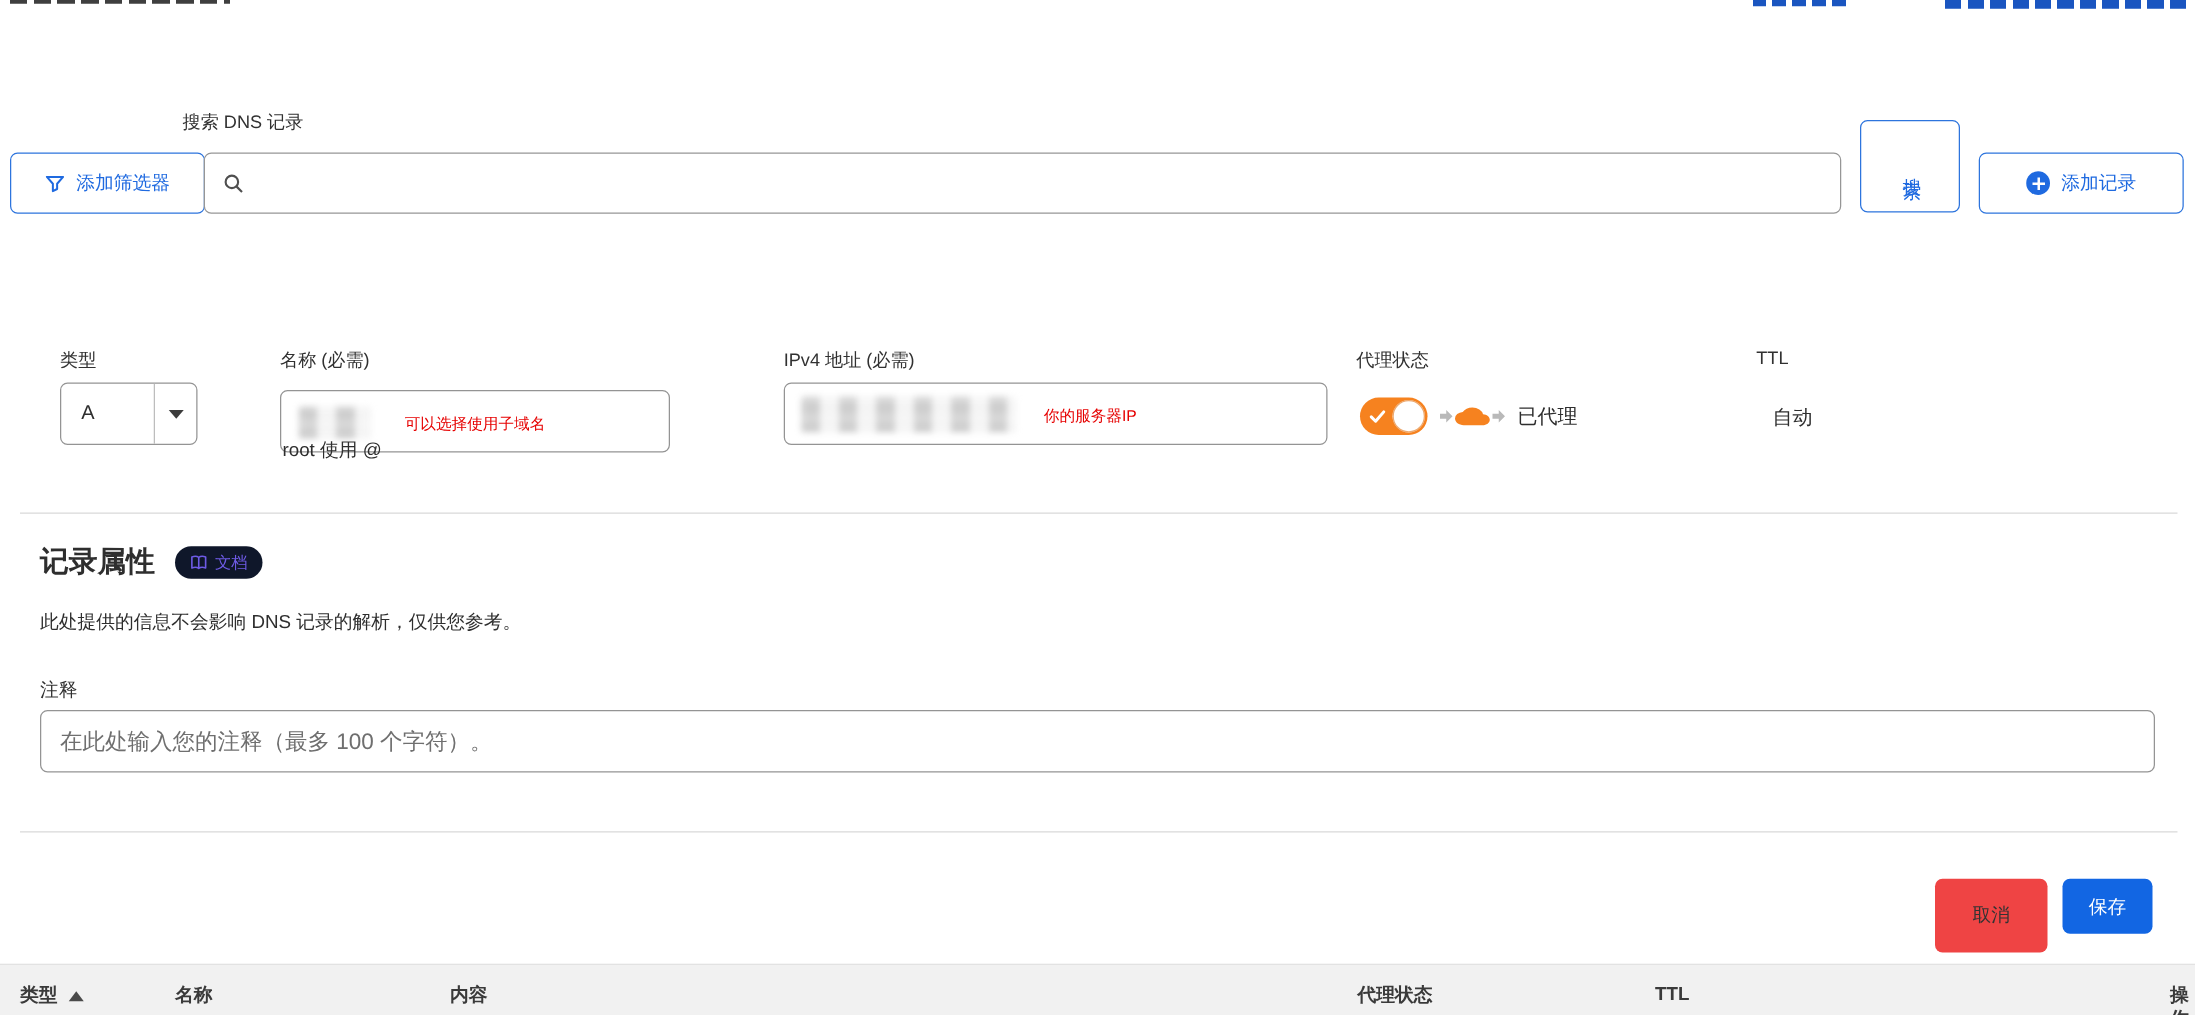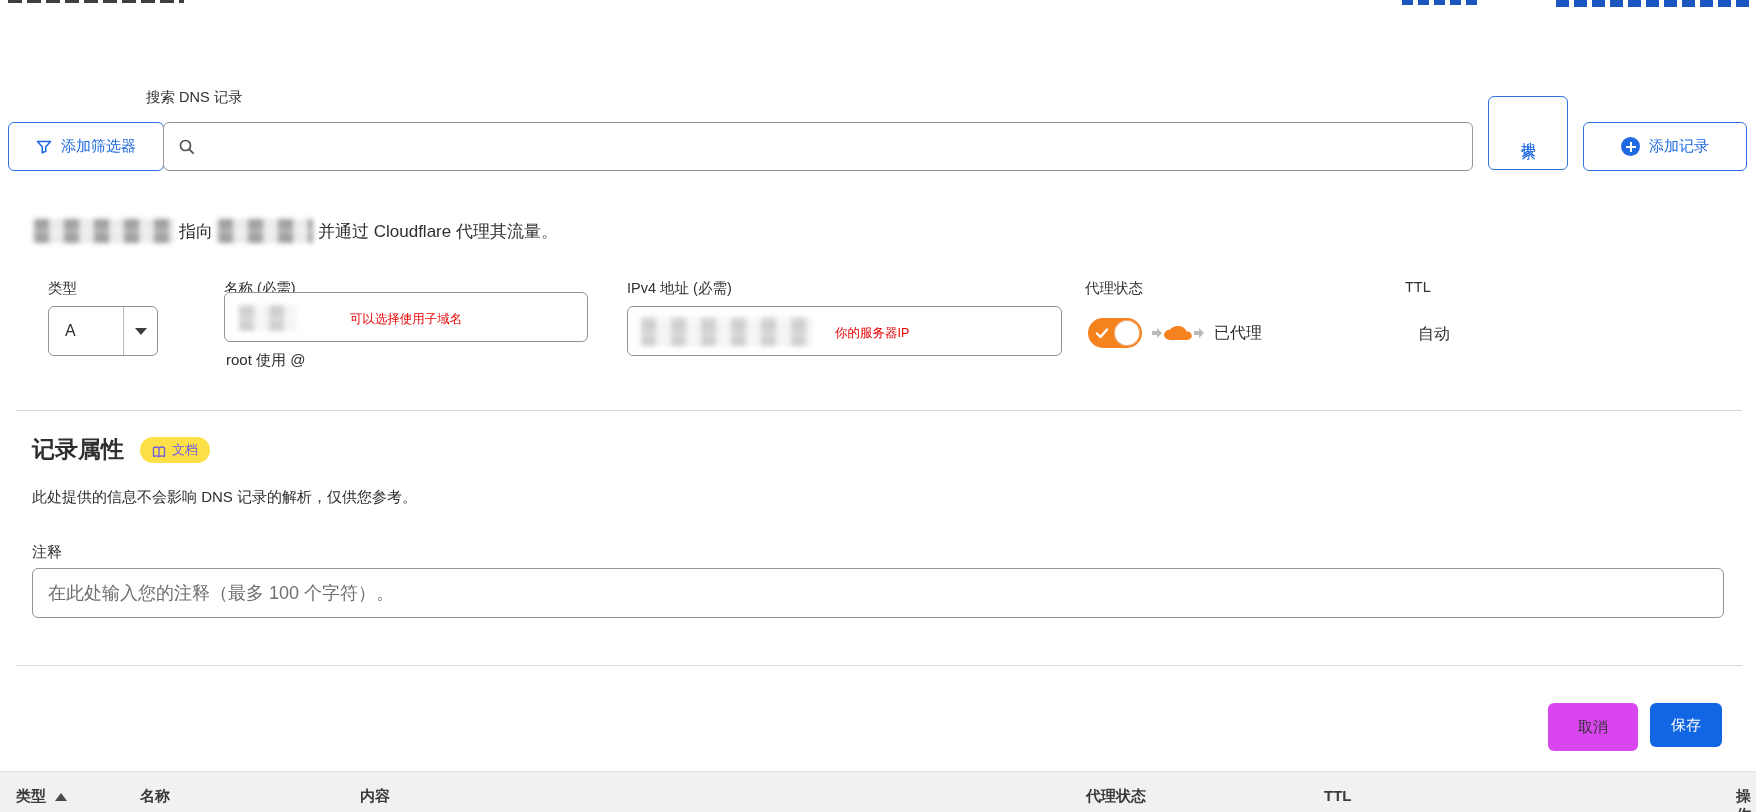--- a/index.html
+++ b/index.html
@@ -50,49 +50,49 @@
     gap:5px; font-size:17px; color:#2e2e2e; }
   .sentence .redacted { height:24px; }
 
   
   .input { position:absolute; border:1px solid #949494; border-radius:6px; background:#fff; height:50px; }
   .type-select { left:48px; top:306px; width:110px; display:flex; align-items:stretch; cursor:pointer; }
   .type-value { flex:1; display:flex; align-items:center; padding-left:16px; font-size:16px; color:#2e2e2e; }
   .caret-box { width:34px; border-left:1px solid #bdbdbd; display:flex; align-items:center; justify-content:center; }
   .caret-down { width:0; height:0; border-left:6px solid transparent; border-right:6px solid transparent; border-top:7px solid #3c3c3c; }
 
-  .name-input { left:224px; top:292px; width:364px;font-family:Liberation Mono, monospace; }
+  .name-input { left:224px; top:312px; width:312px;font-family:Liberation Mono, monospace; }
   .ipv4-input { left:627px; top:306px; width:435px; }
   .annotation { position:absolute; font-size:12.5px; color:#e60000; white-space:nowrap; }
   .hint { position:absolute; left:226px; top:351px; font-size:15px; color:#2e2e2e; }
 
   
   .proxy-group { position:absolute; left:1088px; top:318px; display:flex; align-items:center; gap:10px; }
   .toggle { position:relative; width:54px; height:30px; border-radius:15px; background:#f6821f; cursor:pointer; flex:0 0 auto; }
   .toggle .knob { position:absolute; right:2px; top:2px; width:26px; height:26px; border-radius:50%;
     background:#fff; box-shadow:0 0 0 1px rgba(224,112,16,.6) inset; }
   .toggle svg { position:absolute; left:7px; top:8px; }
   .proxy-status { font-size:16px; color:#2e2e2e; }
   .ttl-value { position:absolute; left:1418px; top:324px; font-size:16px; color:#2e2e2e; }
 
   .divider { position:absolute; left:16px; width:1726px; height:1px; background:#d9d9d9; }
 
   
   .attr-heading-row { position:absolute; left:32px; top:434px; display:flex; align-items:center; gap:16px; }
   .attr-heading { font-size:23px; font-weight:bold; color:#2e2e2e; }
-  .doc-badge { display:flex; align-items:flex-end; gap:6px; background:#fde047; color:#6e5be6;
+  .doc-badge { display:flex; align-items:center; gap:6px; background:#0f172a; color:#6e5be6;
     border-radius:13px; padding:4px 12px; font-size:13px; cursor:pointer; }
   .attr-note { position:absolute; left:32px; top:488px; font-size:15px; color:#2e2e2e; }
   .comment-label { position:absolute; left:32px; top:543px; font-size:15px; }
   .comment-input { left:32px; top:568px; width:1692px; padding:0 15px; font-size:18px; color:#2e2e2e; width:1692px; }
   .comment-input::placeholder { color:#6f6f6f; opacity:1; }
 
   
-  .cancel-btn { position:absolute; left:1548px; top:703px; width:90px; height:48px;
-    background:#d946ef; border:none; color:#333; }
+  .cancel-btn { position:absolute; left:1548px; top:703px; width:90px; height:59px;
+    background:#ef4444; border:none; color:#333; }
   .save-btn { position:absolute; left:1650px; top:703px; width:72px; height:44px;
     background:#1266e3; border:none; color:#fff; }
 
   
   .table-header { position:absolute; left:0; top:771px; width:1756px; height:41px; background:#f1f1f1;
     border-top:1px solid #e2e2e2; font-weight:bold; font-size:15px; color:#3a3a3a; }
   .th { position:absolute; top:15px; display:flex; align-items:center; gap:9px; cursor:pointer; }
   .tri-up { width:0; height:0; border-left:6px solid transparent; border-right:6px solid transparent;
     border-bottom:8px solid #4a4a4a; }
 
@@ -127,26 +127,20 @@
 
   <button class="btn btn-outline search-btn">
     <span class="stacked">搜索</span>
   </button>
 
   <button class="btn btn-outline add-record-btn">
     <span class="plus-circle"></span>
     <span>添加记录</span>
   </button>
 
-  <div class="sentence">
-    <span class="redacted" style="width:140px;"></span>
-    <span>指向</span>
-    <span class="redacted" style="width:95px;"></span>
-    <span>并通过 Cloudflare 代理其流量。</span>
-  </div>
 
   <div class="field-label" style="left:48px; top:279px;">类型</div>
   <div class="field-label" style="left:224px; top:279px;">名称 (必需)</div>
   <div class="field-label" style="left:627px; top:279px;">IPv4 地址 (必需)</div>
   <div class="field-label" style="left:1085px; top:279px;">代理状态</div>
   <div class="field-label" style="left:1405px; top:279px;">TTL</div>
 
   <div class="input type-select">
     <span class="type-value">A</span>
     <span class="caret-box">

